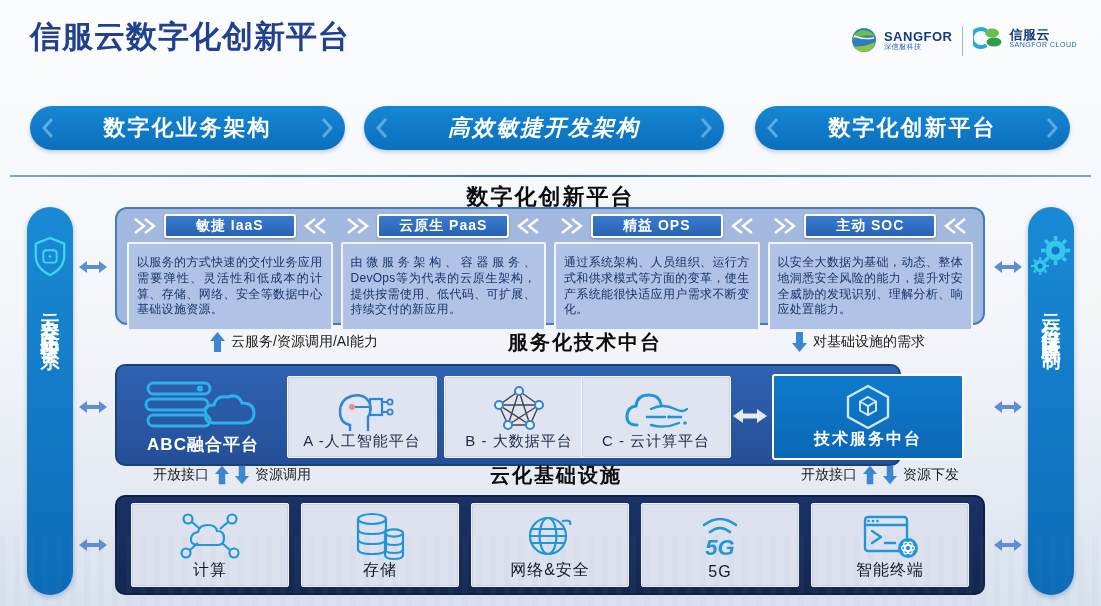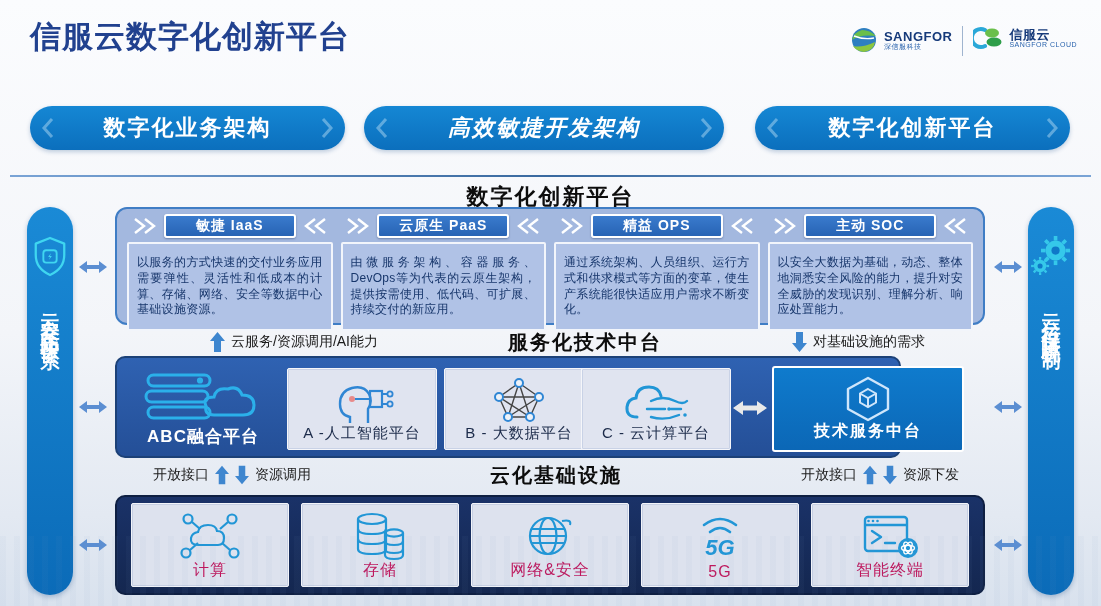--- a/index.html
+++ b/index.html
@@ -91,21 +91,21 @@
   
   .flow-row { position:absolute; left:115px; width:870px; display:flex; align-items:center; }
   .flow-upper { top:329px; height:26px; }
   .flow-lower { top:462px; height:26px; }
   .flow-item { display:flex; align-items:center; gap:6px; font-size:14px; color:#1a1a1a; }
   .flow-title { font-size:20px; font-weight:bold; color:#0d0d0d; letter-spacing:2px; }
   .spacer { flex:1; }
 
   
   .band-mid {
-    position:absolute; left:115px; top:356px; width:786px; height:102px;
+    position:absolute; left:115px; top:364px; width:786px; height:102px;
     background:linear-gradient(180deg,#2f62b2,#244f97);
     border:2px solid #1c4177; border-radius:10px;
   }
   .abc-block { position:absolute; left:16px; top:6px; width:140px; height:90px;
     display:flex; flex-direction:column; align-items:center; justify-content:center; }
   .abc-label { color:#fff; font-size:17px; font-weight:bold; letter-spacing:1px; margin-top:2px; }
   .plat-box {
     position:absolute; top:10px; width:150px; height:82px; background:#e0e4f0;
     border:1px solid #f5f6fa; border-radius:2px;
     display:flex; flex-direction:column; align-items:center; justify-content:flex-end;
@@ -128,21 +128,21 @@
     background:linear-gradient(180deg,#1a3268,#142750);
     border:2px solid #0e1f42; border-radius:10px; display:flex; align-items:center;
     justify-content:space-between; padding:0 14px;
   }
   .infra-box {
     width:158px; height:84px; background:#dde2ee; border:1px solid #f3f5fa; border-radius:2px;
     display:flex; flex-direction:column; align-items:center; justify-content:flex-end;
     padding-bottom:5px; position:relative; box-shadow:inset 0 0 0 1px #c6cfe3;
   }
   .infra-box .infra-icon { position:absolute; top:7px; }
-  .infra-label { font-size:16px; color:#be185d; letter-spacing:1px; }
+  .infra-label { font-size:16px; color:#0f172a; letter-spacing:1px; }
 
   svg { display:block; }
 </style>
 </head>
 <body>
 
 <div class="stage">
 
   <div class="page-title">信服云数字化创新平台</div>
 

